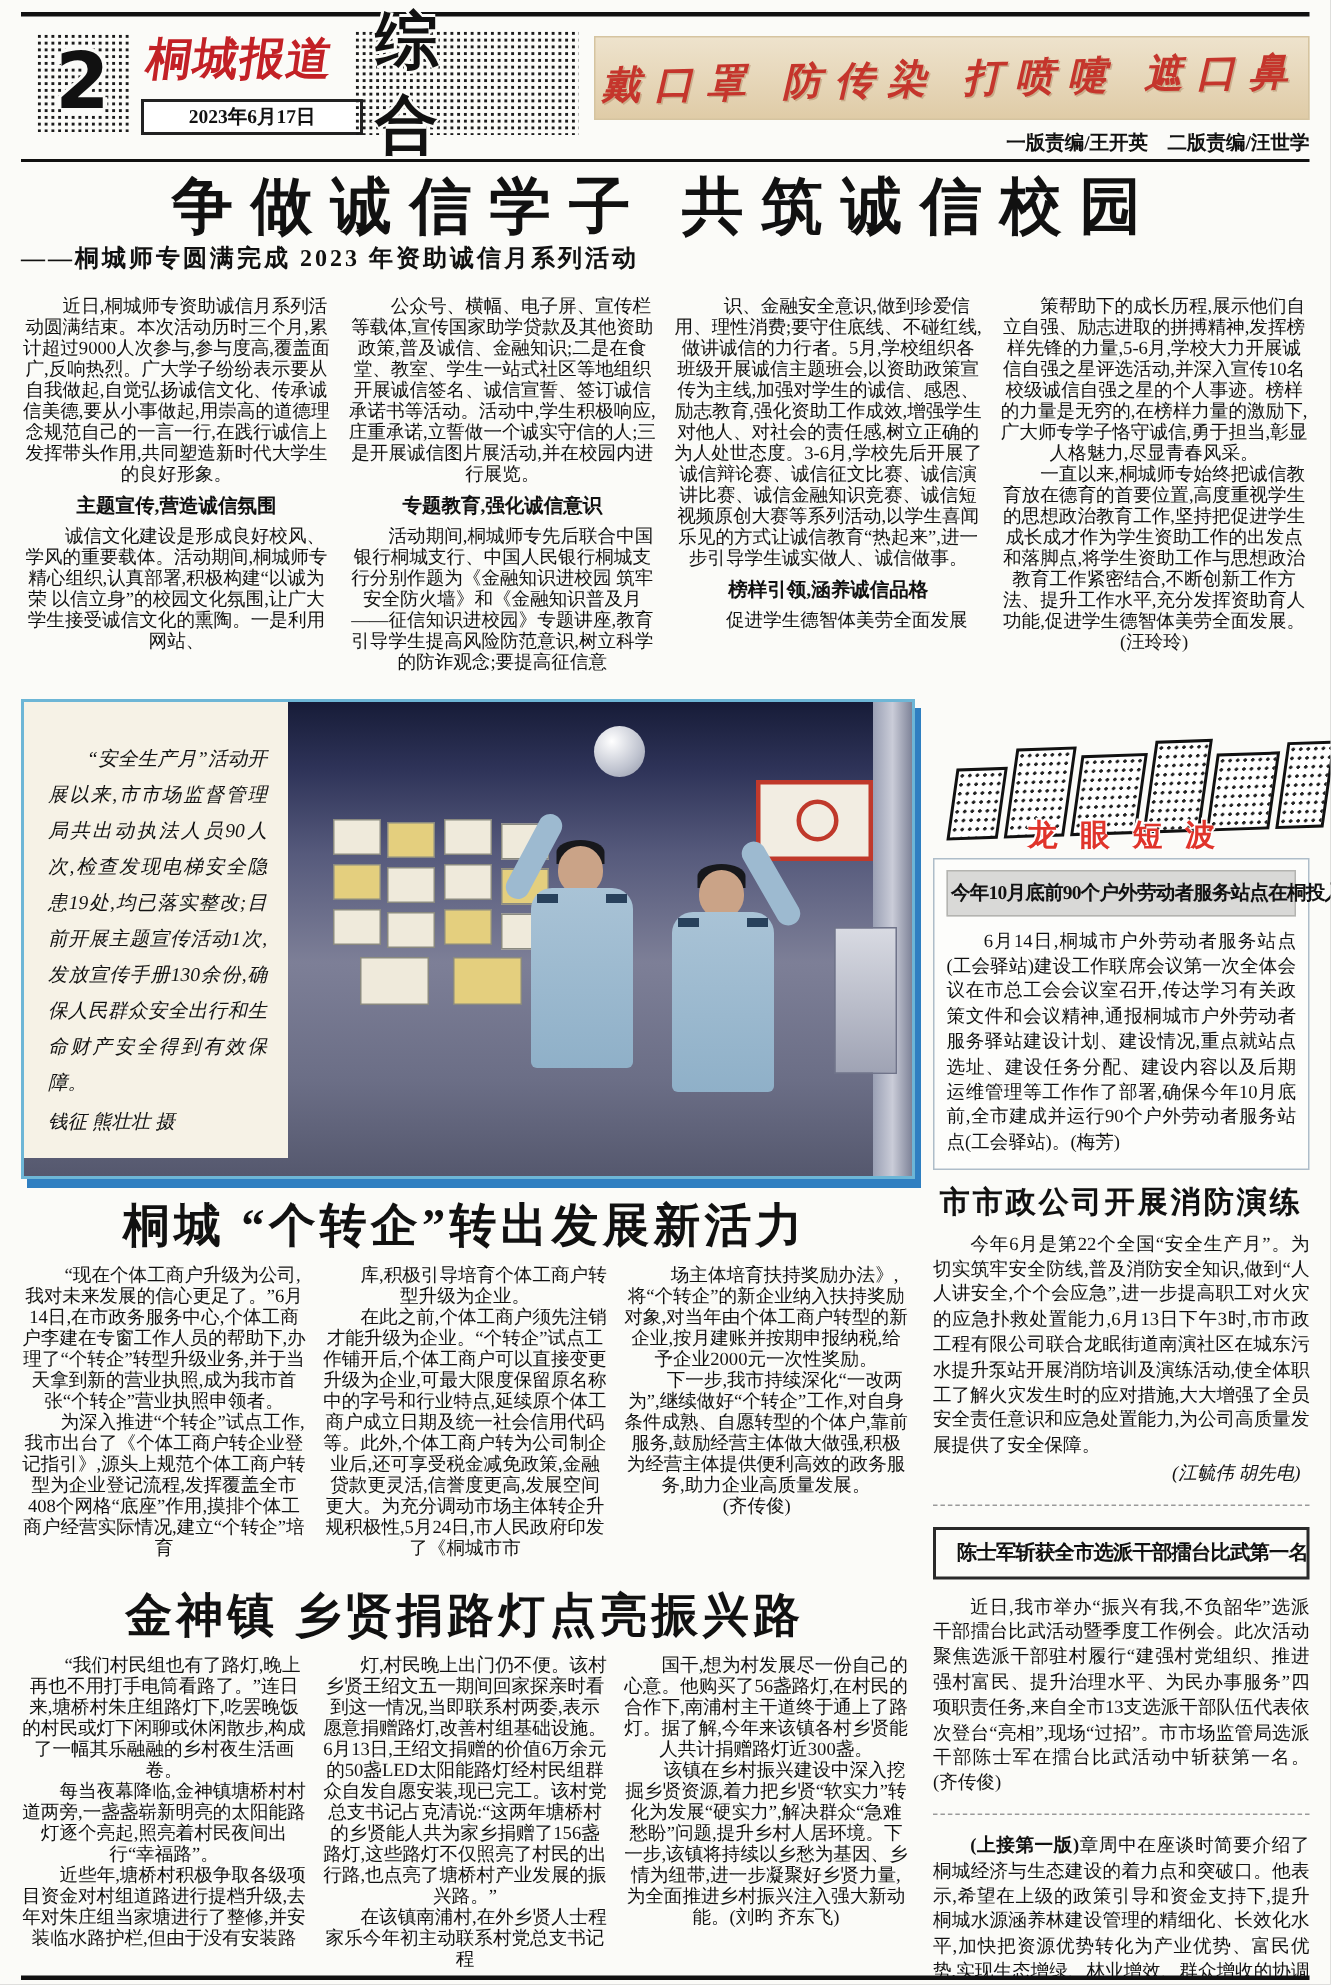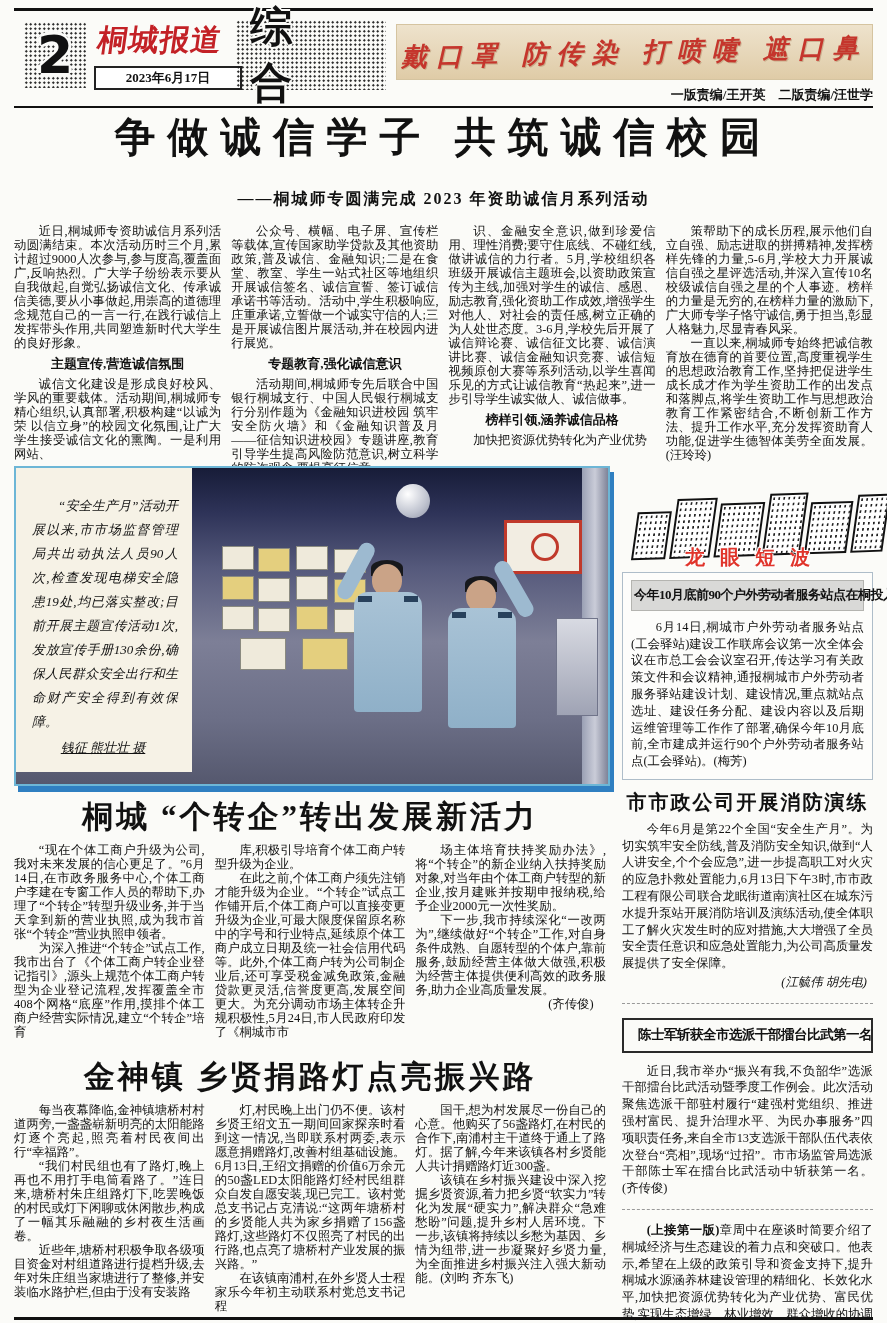--- a/index.html
+++ b/index.html
@@ -22,31 +22,31 @@
         text-shadow:-2px 0 0 #fbfbf8,2px 0 0 #fbfbf8,0 -2px 0 #fbfbf8,0 2px 0 #fbfbf8;}
   .hd-banner{position:absolute;left:382px;top:4px;width:477px;height:56px;
         background:linear-gradient(180deg,#eee3cd 0%,#e6d6b8 55%,#dfcba6 100%);
         box-shadow:inset 0 0 0 1px #d5c4a0;display:flex;align-items:center;justify-content:center;}
   .hd-banner span{color:#c5352c;font-weight:900;font-style:italic;font-size:26px;letter-spacing:9px;
         transform:rotate(-1.2deg);text-shadow:1px 1px 0 rgba(120,60,20,.25);}
   .hd-editors{position:absolute;left:382px;top:66px;width:477px;text-align:right;font-size:13px;font-weight:bold;}
   
   .lead{position:absolute;top:114px;left:14px;width:859px;}
   .lead .hl{font-weight:900;font-size:41px;letter-spacing:12px;text-align:center;line-height:1.15;}
-  .lead .sub{margin-top:28px;text-align:center;font-size:16px;font-weight:bold;letter-spacing:2px;}
+  .lead .sub{margin-top:1px;font-size:16px;font-weight:bold;letter-spacing:2px;}
   .cols{display:flex;gap:10px;margin-top:14px;}
   .cols .col{flex:1;font-size:12.4px;line-height:14px;text-align:justify;}
-  .cols p{margin:0;text-indent:2em;}
+  .cols p{margin:0;text-indent:2em;text-align:center;}
   .cols .chead{text-indent:0;text-align:center;font-weight:bold;font-size:13px;margin:7px 0 6px;}
   
   .photo{position:absolute;top:466px;left:14px;width:592px;height:316px;border:2px solid #6db6d6;
         box-shadow:4px 6px 0 #2f7fc1;background:linear-gradient(180deg,#171c38 0%,#2e3358 14%,#565a7c 32%,#7d7f97 55%,#6b6e86 80%,#55586e 100%);overflow:hidden;}
   .cap{position:absolute;left:0;top:0;bottom:12px;width:176px;background:#f6f2e6;padding:26px 14px 10px 16px;box-sizing:border-box;}
   .cap p{margin:0;font-style:italic;font-size:13px;line-height:24px;text-indent:2em;text-align:justify;}
-  .cap .credit{margin-top:2px;text-indent:0;text-align:center;padding-right:4px;text-decoration:underline;}
+  .cap .credit{margin-top:2px;text-indent:0;text-align:left;padding-right:4px;}
   .dome{position:absolute;left:380px;top:16px;width:34px;height:34px;border-radius:50%;
         background:radial-gradient(circle at 35% 30%,#fff,#bfc3cf 60%,#8e93a5);}
   .sign-red{position:absolute;left:488px;top:52px;width:72px;height:48px;background:#f2ede2;border:3px solid #c0392b;}
   .sign-red::after{content:"";position:absolute;left:24px;top:10px;width:22px;height:22px;border:3px solid #c0392b;border-radius:50%;}
   .board{position:absolute;left:206px;top:78px;width:150px;height:150px;}
   .note{position:absolute;width:30px;height:22px;background:#efeadb;border:1px solid #8a8a80;}
   .note.y{background:#e4cf7e;}
   .doorcol{position:absolute;right:0;top:0;bottom:0;width:26px;background:linear-gradient(90deg,#9aa0b4,#caccd8,#7e8398);}
   .panelbox{position:absolute;left:540px;top:150px;width:40px;height:96px;background:linear-gradient(180deg,#d8dae2,#9fa3b4);border:1px solid #70748a;}
   .person{position:absolute;}
@@ -114,21 +114,21 @@
         <p>诚信文化建设是形成良好校风、学风的重要载体。活动期间,桐城师专精心组织,认真部署,积极构建“以诚为荣 以信立身”的校园文化氛围,让广大学生接受诚信文化的熏陶。一是利用网站、</p>
       </div>
       <div class="col">
         <p>公众号、横幅、电子屏、宣传栏等载体,宣传国家助学贷款及其他资助政策,普及诚信、金融知识;二是在食堂、教室、学生一站式社区等地组织开展诚信签名、诚信宣誓、签订诚信承诺书等活动。活动中,学生积极响应,庄重承诺,立誓做一个诚实守信的人;三是开展诚信图片展活动,并在校园内进行展览。</p>
         <p class="chead">专题教育,强化诚信意识</p>
         <p>活动期间,桐城师专先后联合中国银行桐城支行、中国人民银行桐城支行分别作题为《金融知识进校园 筑牢安全防火墙》和《金融知识普及月——征信知识进校园》专题讲座,教育引导学生提高风险防范意识,树立科学的防诈观念;要提高征信意</p>
       </div>
       <div class="col">
         <p>识、金融安全意识,做到珍爱信用、理性消费;要守住底线、不碰红线,做讲诚信的力行者。5月,学校组织各班级开展诚信主题班会,以资助政策宣传为主线,加强对学生的诚信、感恩、励志教育,强化资助工作成效,增强学生对他人、对社会的责任感,树立正确的为人处世态度。3-6月,学校先后开展了诚信辩论赛、诚信征文比赛、诚信演讲比赛、诚信金融知识竞赛、诚信短视频原创大赛等系列活动,以学生喜闻乐见的方式让诚信教育“热起来”,进一步引导学生诚实做人、诚信做事。</p>
         <p class="chead">榜样引领,涵养诚信品格</p>
-        <p>加快把资源优势转化为产业优势</p>
+        <p>促进学生德智体美劳全面发展</p>
       </div>
       <div class="col">
         <p>策帮助下的成长历程,展示他们自立自强、励志进取的拼搏精神,发挥榜样先锋的力量,5-6月,学校大力开展诚信自强之星评选活动,并深入宣传10名校级诚信自强之星的个人事迹。榜样的力量是无穷的,在榜样力量的激励下,广大师专学子恪守诚信,勇于担当,彰显人格魅力,尽显青春风采。</p>
         <p>一直以来,桐城师专始终把诚信教育放在德育的首要位置,高度重视学生的思想政治教育工作,坚持把促进学生成长成才作为学生资助工作的出发点和落脚点,将学生资助工作与思想政治教育工作紧密结合,不断创新工作方法、提升工作水平,充分发挥资助育人功能,促进学生德智体美劳全面发展。(汪玲玲)</p>
       </div>
     </div>
   </div>
 
   <div class="photo">
     <div class="doorcol"></div>
@@ -189,22 +189,22 @@
         <p>下一步,我市持续深化“一改两为”,继续做好“个转企”工作,对自身条件成熟、自愿转型的个体户,靠前服务,鼓励经营主体做大做强,积极为经营主体提供便利高效的政务服务,助力企业高质量发展。</p>
         <p class="byline">(齐传俊)</p>
       </div>
     </div>
   </div>
 
   <div class="art" style="top:1058px;">
     <div class="hl2">金神镇 乡贤捐路灯点亮振兴路</div>
     <div class="cols">
       <div class="col">
+        <p>“我们村民组也有了路灯,晚上再也不用打手电筒看路了。”连日来,塘桥村朱庄组路灯下,吃罢晚饭的村民或灯下闲聊或休闲散步,构成了一幅其乐融融的乡村夜生活画卷。</p>
         <p>每当夜幕降临,金神镇塘桥村村道两旁,一盏盏崭新明亮的太阳能路灯逐个亮起,照亮着村民夜间出行“幸福路”。</p>
-        <p>“我们村民组也有了路灯,晚上再也不用打手电筒看路了。”连日来,塘桥村朱庄组路灯下,吃罢晚饭的村民或灯下闲聊或休闲散步,构成了一幅其乐融融的乡村夜生活画卷。</p>
         <p>近些年,塘桥村积极争取各级项目资金对村组道路进行提档升级,去年对朱庄组当家塘进行了整修,并安装临水路护栏,但由于没有安装路</p>
       </div>
       <div class="col">
         <p>灯,村民晚上出门仍不便。该村乡贤王绍文五一期间回家探亲时看到这一情况,当即联系村两委,表示愿意捐赠路灯,改善村组基础设施。6月13日,王绍文捐赠的价值6万余元的50盏LED太阳能路灯经村民组群众自发自愿安装,现已完工。该村党总支书记占克清说:“这两年塘桥村的乡贤能人共为家乡捐赠了156盏路灯,这些路灯不仅照亮了村民的出行路,也点亮了塘桥村产业发展的振兴路。”</p>
         <p>在该镇南浦村,在外乡贤人士程家乐今年初主动联系村党总支书记程</p>
       </div>
       <div class="col">
         <p>国干,想为村发展尽一份自己的心意。他购买了56盏路灯,在村民的合作下,南浦村主干道终于通上了路灯。据了解,今年来该镇各村乡贤能人共计捐赠路灯近300盏。</p>
         <p>该镇在乡村振兴建设中深入挖掘乡贤资源,着力把乡贤“软实力”转化为发展“硬实力”,解决群众“急难愁盼”问题,提升乡村人居环境。下一步,该镇将持续以乡愁为基因、乡情为纽带,进一步凝聚好乡贤力量,为全面推进乡村振兴注入强大新动能。(刘昀 齐东飞)</p>
       </div>

